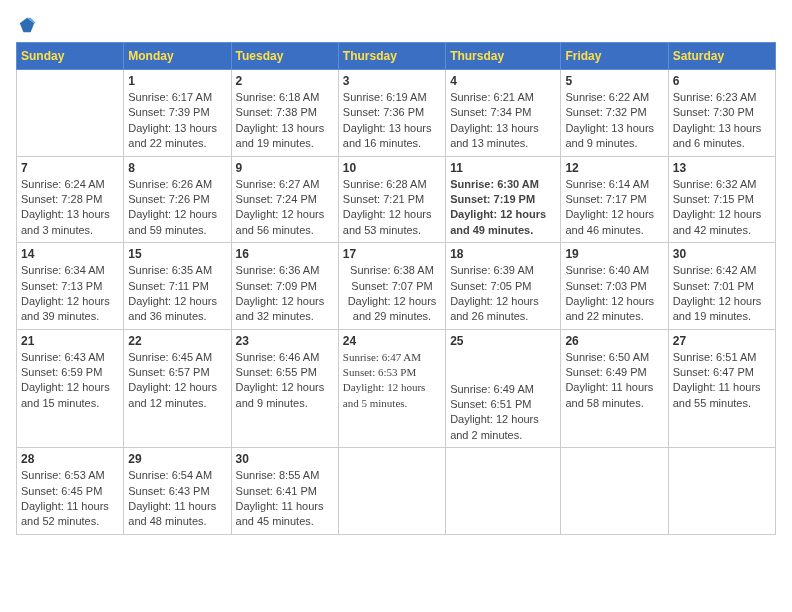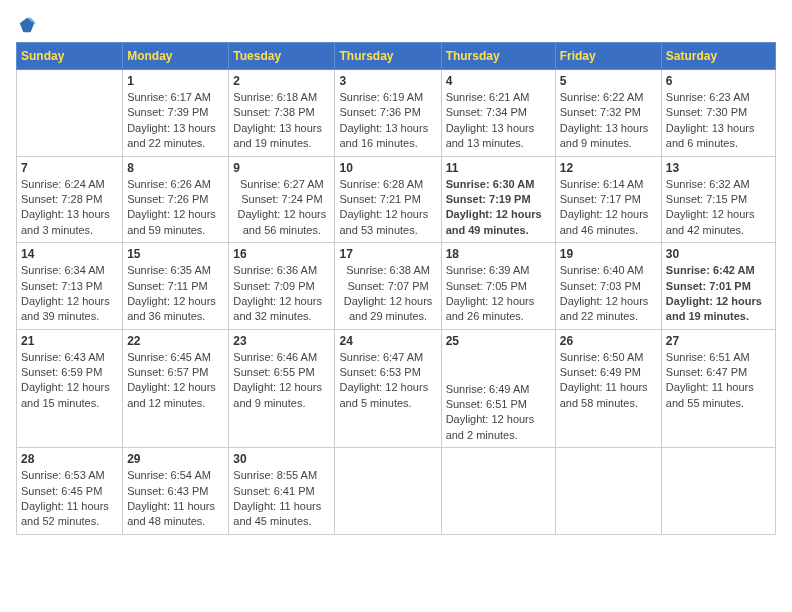--- a/index.html
+++ b/index.html
@@ -181,21 +181,21 @@
         </td>
         <td>
           <span class="day-number">8</span>
           <div class="day-info" style="white-space: pre-line;">Sunrise: 6:26 AM
 Sunset: 7:26 PM
 Daylight: 12 hours
 and 59 minutes.</div>
         </td>
         <td>
           <span class="day-number">9</span>
-          <div class="day-info" style="white-space: pre-line; text-align: center;">Sunrise: 6:27 AM
+          <div class="day-info" style="white-space: pre-line;">Sunrise: 6:27 AM
 Sunset: 7:24 PM
 Daylight: 12 hours
 and 56 minutes.</div>
         </td>
         <td>
           <span class="day-number">10</span>
           <div class="day-info" style="white-space: pre-line;">Sunrise: 6:28 AM
 Sunset: 7:21 PM
 Daylight: 12 hours
 and 53 minutes.</div>
@@ -260,21 +260,21 @@
         </td>
         <td>
           <span class="day-number">19</span>
           <div class="day-info" style="white-space: pre-line;">Sunrise: 6:40 AM
 Sunset: 7:03 PM
 Daylight: 12 hours
 and 22 minutes.</div>
         </td>
         <td>
           <span class="day-number">30</span>
-          <div class="day-info" style="white-space: pre-line; font-weight: bold;">Sunrise: 6:42 AM
+          <div class="day-info" style="white-space: pre-line;">Sunrise: 6:42 AM
 Sunset: 7:01 PM
 Daylight: 12 hours
 and 19 minutes.</div>
         </td>
       </tr>
       <tr>
         <td>
           <span class="day-number">21</span>
           <div class="day-info" style="white-space: pre-line;">Sunrise: 6:43 AM
 Sunset: 6:59 PM
@@ -290,21 +290,21 @@
         </td>
         <td>
           <span class="day-number">23</span>
           <div class="day-info" style="white-space: pre-line;">Sunrise: 6:46 AM
 Sunset: 6:55 PM
 Daylight: 12 hours
 and 9 minutes.</div>
         </td>
         <td>
           <span class="day-number">24</span>
-          <div class="day-info" style="white-space: pre-line;">Sunrise: 6:47 AM
+          <div class="day-info" style="white-space: pre-line; font-family: Liberation Serif, serif;">Sunrise: 6:47 AM
 Sunset: 6:53 PM
 Daylight: 12 hours
 and 5 minutes.</div>
         </td>
         <td>
           <span class="day-number">25</span>
           <div class="day-info" style="white-space: pre-line; margin-top: 34px;">Sunrise: 6:49 AM
 Sunset: 6:51 PM
 Daylight: 12 hours
 and 2 minutes.</div>

